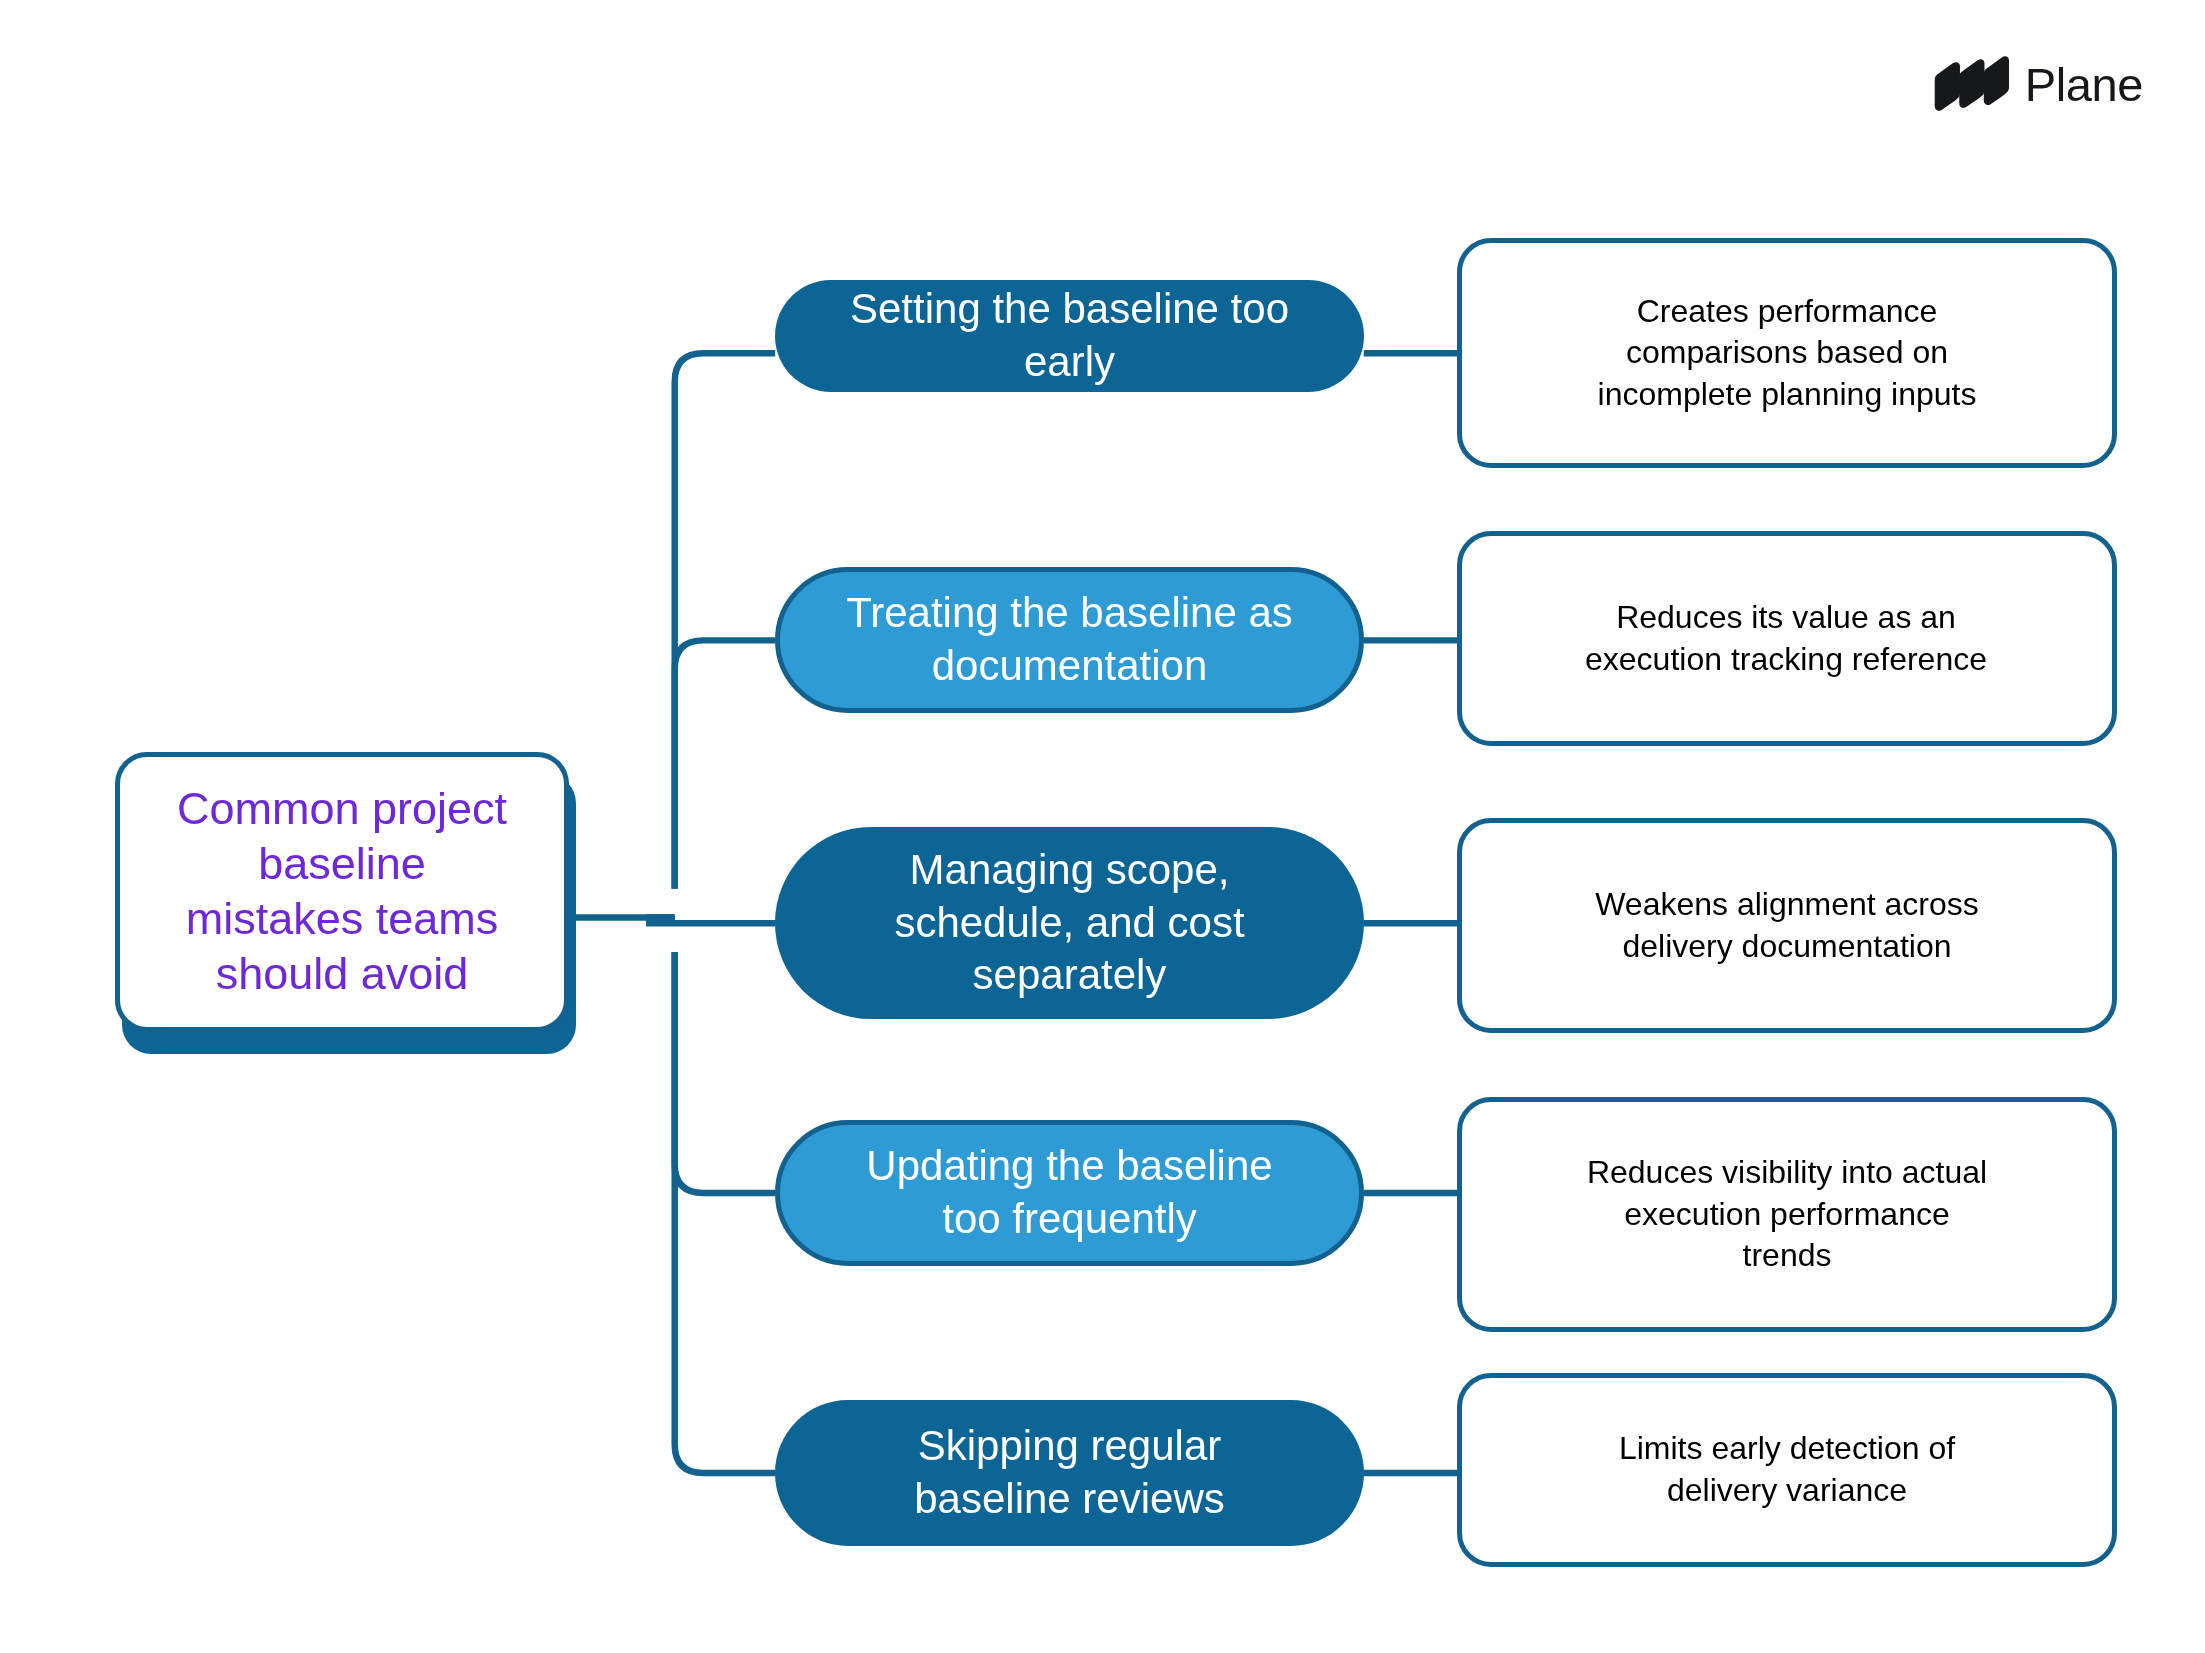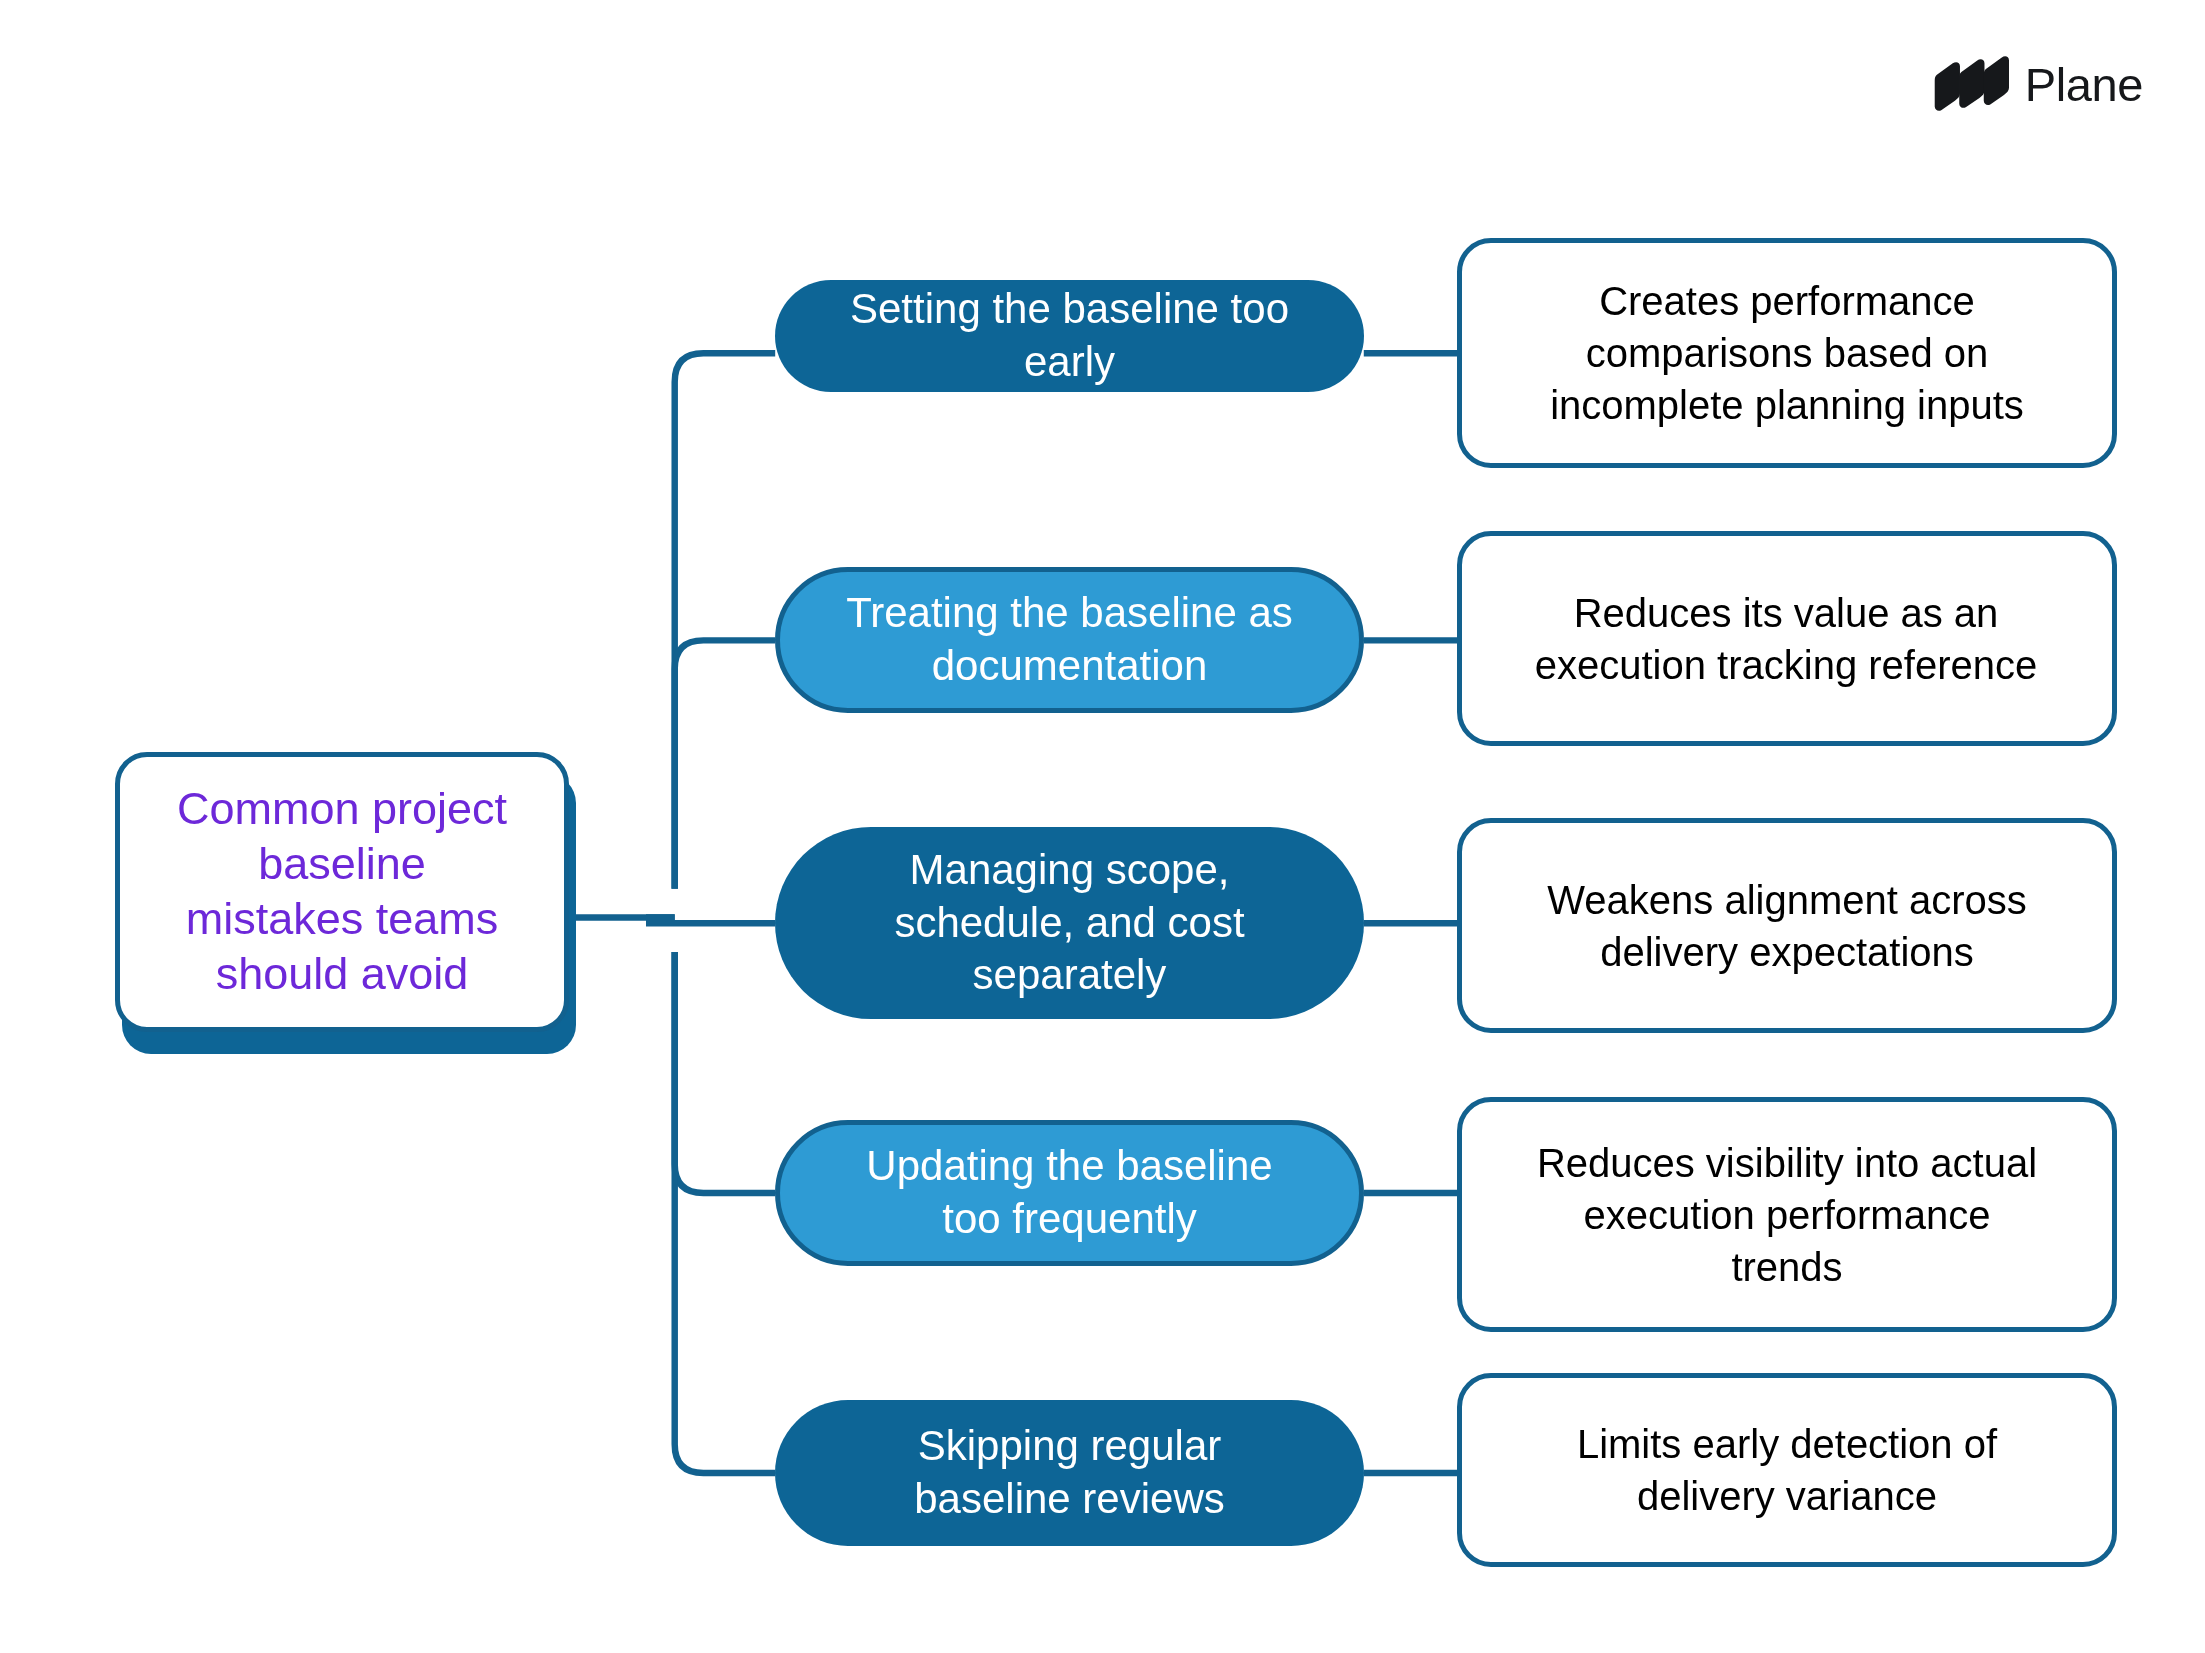--- a/index.html
+++ b/index.html
@@ -130,21 +130,21 @@
     box-sizing: border-box;
     background: #ffffff;
     border: 5.7px solid #12618f;
     border-radius: 34px;
     display: flex;
     align-items: center;
     justify-content: center;
     padding: 0 33px;
   }
   .card span {
-    font-size: 40px;
+    font-size: 32px;
     line-height: 1.30;
     color: #000000;
     text-align: center;
     white-space: pre-line;
   }
 
   .row0 { top: 238px;  height: 230px; }
   .row1 { top: 531px;  height: 215px; padding-left: 31px; }
   .row2 { top: 818px; height: 215px; }
   .row3 { top: 1097px; height: 235px; }
@@ -220,21 +220,21 @@
 execution tracking reference</span>
   </div>
 
   <div class="pill dark pill-box r2" style="top:827px;height:192px;">
     <span>Managing scope,
 schedule, and cost
 separately</span>
   </div>
   <div class="card row2">
     <span>Weakens alignment across
-delivery expectations</span>
+delivery documentation</span>
   </div>
 
   <div class="pill light pill-box r3" style="top:1120px;height:146px;">
     <span>Updating the baseline
 too frequently</span>
   </div>
   <div class="card row3">
     <span>Reduces visibility into actual
 execution performance
 trends</span>

